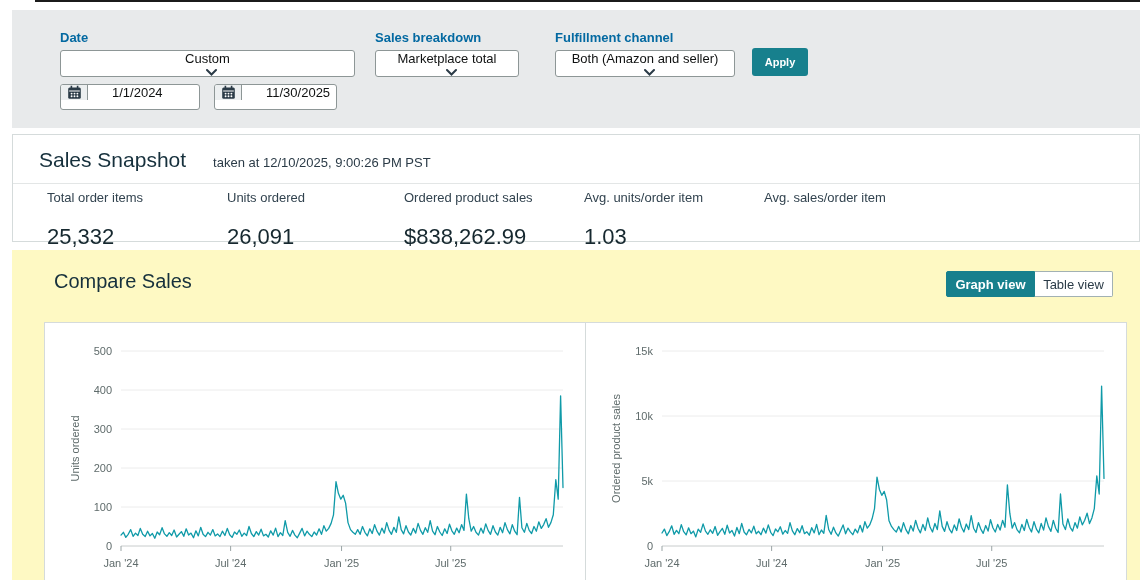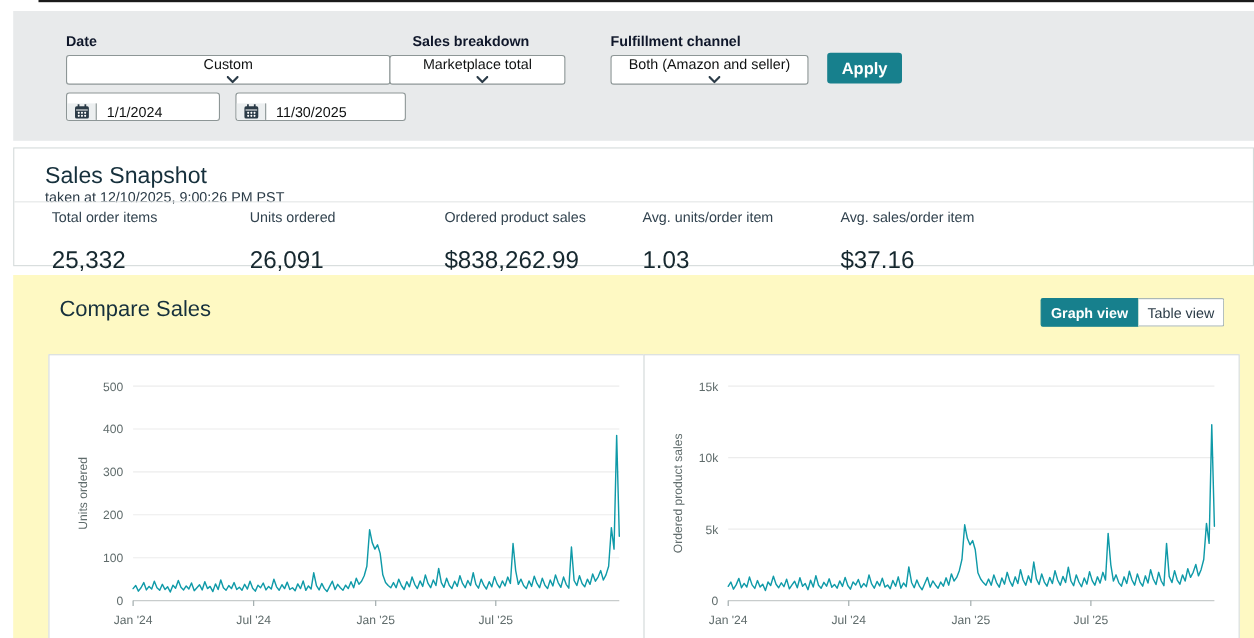--- a/index.html
+++ b/index.html
@@ -5,41 +5,41 @@
   * { margin:0; padding:0; box-sizing:border-box; }
   html,body { width:1140px; height:580px; overflow:hidden; background:#ffffff;
               font-family:"Liberation Sans", sans-serif; color:#1c2e3a; }
   .page { position:relative; width:1140px; height:580px; background:#fff; }
 
   .top-rule { position:absolute; left:35px; top:0; right:0; height:2px; background:#1b1b1b; }
 
   
   .filter-panel { position:absolute; left:12px; top:10px; width:1128px; height:118px;
                   background:#e8eaeb; }
-  .f-label { position:absolute; font-size:13px; font-weight:bold; color:#0f172a; }
+  .f-label { position:absolute; font-size:13px; font-weight:bold; color:#0369a1; }
   .select { position:absolute; height:27px; background:#fff; border:1px solid #8d9696;
             border-radius:3px; display:flex; align-items:center; padding:0 10px;
             font-size:13px; color:#0f1111; cursor:pointer;flex-direction:column; }
   .select .sel-text { flex:1; white-space:nowrap; overflow:hidden; }
   .select svg { flex:none; margin-left:8px; }
   .date-input { position:absolute; height:26px; background:#fff; border:1px solid #8d9696;
-                border-radius:3px; display:flex; align-items:flex-end; overflow:hidden; }
+                border-radius:3px; display:flex; align-items:flex-start; overflow:hidden;gap:15px; }
   .cal-box { width:27px; background:#eceff0; border-right:1px solid #8d9696;
              display:flex; align-items:center; justify-content:center; flex:none; }
   .date-text { display:flex; align-items:center; padding:0 9px; font-size:13px; color:#0f1111; }
-  .apply-btn { position:absolute; left:740px; top:38px; width:68px; height:28px;
-               background:#17808d; color:#fff; font-family:inherit; font-size:15px; font-weight:bold;
+  .apply-btn { position:absolute; left:740px; top:38px; width:56px; height:28px;
+               background:#17808d; color:#fff; font-family:inherit; font-size:11px; font-weight:bold;
                border:none; border-radius:3px; cursor:pointer; }
 
   
   .snapshot-card { position:absolute; left:12px; top:134px; width:1128px; height:108px;
                    background:#fff; border:1px solid #d5dbdb; }
-  .snap-head { display:flex; align-items:baseline; padding:13px 0 0 26px;flex-direction:column; }
+  .snap-head { display:flex; align-items:baseline; padding:13px 0 0 26px; }
   .snap-title { font-size:21px; font-weight:400; color:#16303c; }
-  .snap-taken { font-size:13px; color:#2b3b47; margin-left:2px; }
+  .snap-taken { font-size:13px; color:#2b3b47; margin-left:27px; }
   .snap-divider { position:absolute; left:0; right:0; top:48px; height:1px; background:#e3e6e6; }
   .metrics { position:absolute; left:0; top:55px; right:0; display:flex; padding-left:34px; }
   .metric { flex:none; }
   .metric:nth-child(1){ width:180px; } .metric:nth-child(2){ width:177px; }
   .metric:nth-child(3){ width:180px; } .metric:nth-child(4){ width:180px; }
   .m-label { font-size:13px; color:#32434f; margin-bottom:3px; }
   .m-value { font-size:22px; font-weight:400; color:#16282f;margin-top:19px; }
 
   
   .compare { position:absolute; left:12px; top:250px; width:1128px; height:330px;
@@ -79,40 +79,40 @@
           <circle cx="4.6" cy="8.6" r="0.95" fill="#fff"></circle>
             <circle cx="7.5" cy="8.6" r="0.95" fill="#fff"></circle>
           <circle cx="10.4" cy="8.6" r="0.95" fill="#fff"></circle>
             <circle cx="4.6" cy="11.3" r="0.95" fill="#fff"></circle>
           <circle cx="7.5" cy="11.3" r="0.95" fill="#fff"></circle>
             <circle cx="10.4" cy="11.3" r="0.95" fill="#fff"></circle>
         </svg>
       </span>
       <span class="date-text">1/1/2024</span>
     </div>
-    <div class="date-input" style="left:202px; top:74px; width:155px;">
+    <div class="date-input" style="left:202px; top:74px; width:123px;">
       <span class="cal-box">
         <svg width="15" height="15" viewBox="0 0 15 15">
           <rect x="1.2" y="2.6" width="12.6" height="11.2" rx="1.5" fill="#2b3b47"></rect>
           <line x1="4.4" y1="0.8" x2="4.4" y2="3.6" stroke="#2b3b47" stroke-width="1.6"></line>
           <line x1="10.6" y1="0.8" x2="10.6" y2="3.6" stroke="#2b3b47" stroke-width="1.6"></line>
           <line x1="2.2" y1="6" x2="12.8" y2="6" stroke="#ffffff" stroke-width="1"></line>
           <circle cx="4.6" cy="8.6" r="0.95" fill="#fff"></circle>
             <circle cx="7.5" cy="8.6" r="0.95" fill="#fff"></circle>
           <circle cx="10.4" cy="8.6" r="0.95" fill="#fff"></circle>
             <circle cx="4.6" cy="11.3" r="0.95" fill="#fff"></circle>
           <circle cx="7.5" cy="11.3" r="0.95" fill="#fff"></circle>
             <circle cx="10.4" cy="11.3" r="0.95" fill="#fff"></circle>
         </svg>
       </span>
       <span class="date-text">11/30/2025</span>
     </div>
 
     <span class="f-label" style="left:363px; top:20px;">Sales breakdown</span>
-    <div class="select" style="left:342px; top:40px; width:160px;">
+    <div class="select" style="left:363px; top:40px; width:144px;">
       <span class="sel-text">Marketplace total</span>
       <svg width="11" height="7" viewBox="0 0 11 7">
         <polyline points="1,1 5.5,5.5 10,1" fill="none" stroke="#2b3b47" stroke-width="2" stroke-linecap="round"></polyline>
       </svg>
     </div>
 
     <span class="f-label" style="left:543px; top:20px;">Fulfillment channel</span>
     <div class="select" style="left:543px; top:40px; width:180px;">
       <span class="sel-text">Both (Amazon and seller)</span>
       <svg width="11" height="7" viewBox="0 0 11 7">
@@ -141,21 +141,20 @@
       <div class="metric">
         <div class="m-label">Ordered product sales</div>
         <div class="m-value">$838,262.99</div>
       </div>
       <div class="metric">
         <div class="m-label">Avg. units/order item</div>
         <div class="m-value">1.03</div>
       </div>
       <div class="metric">
         <div class="m-label">Avg. sales/order item</div>
-        <div class="m-value">$37.16</div>
       </div>
     </div>
   </section>
 
   <section class="compare">
     <h2 class="compare-title">Compare Sales</h2>
     <div class="seg">
       <button class="seg-graph">Graph view</button>
       <button class="seg-table">Table view</button>
     </div>

